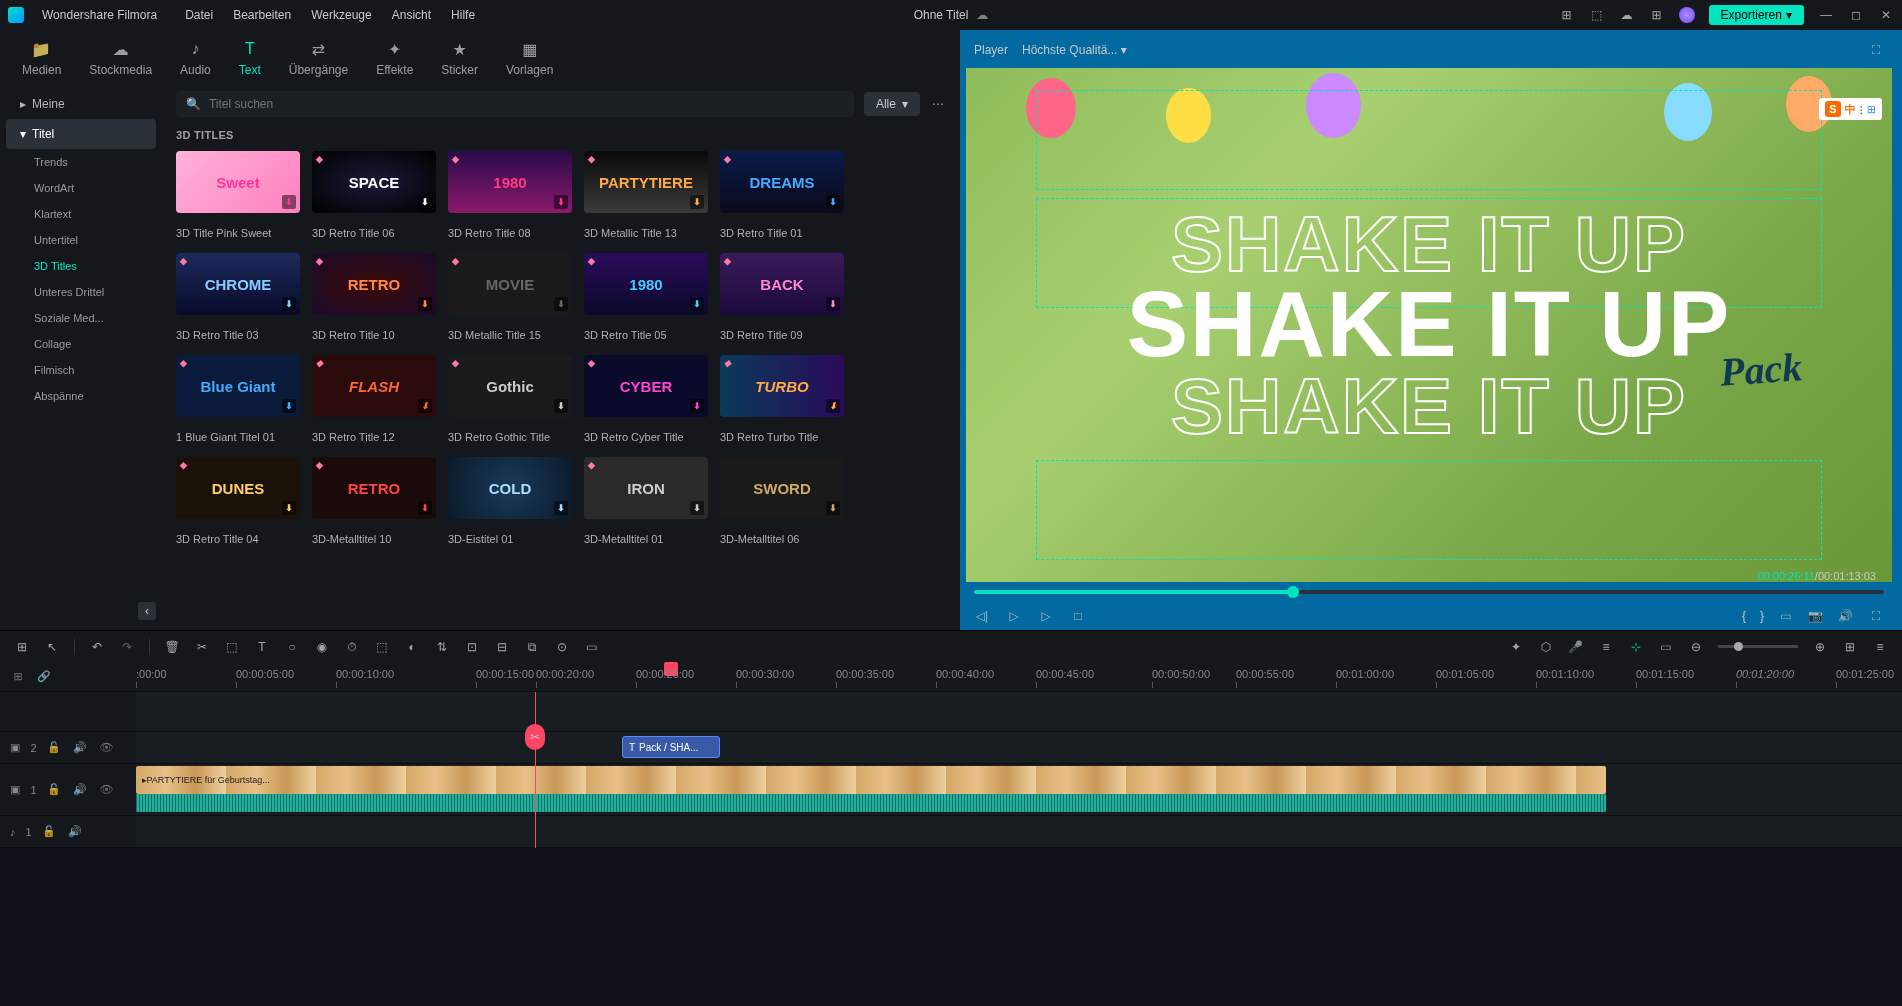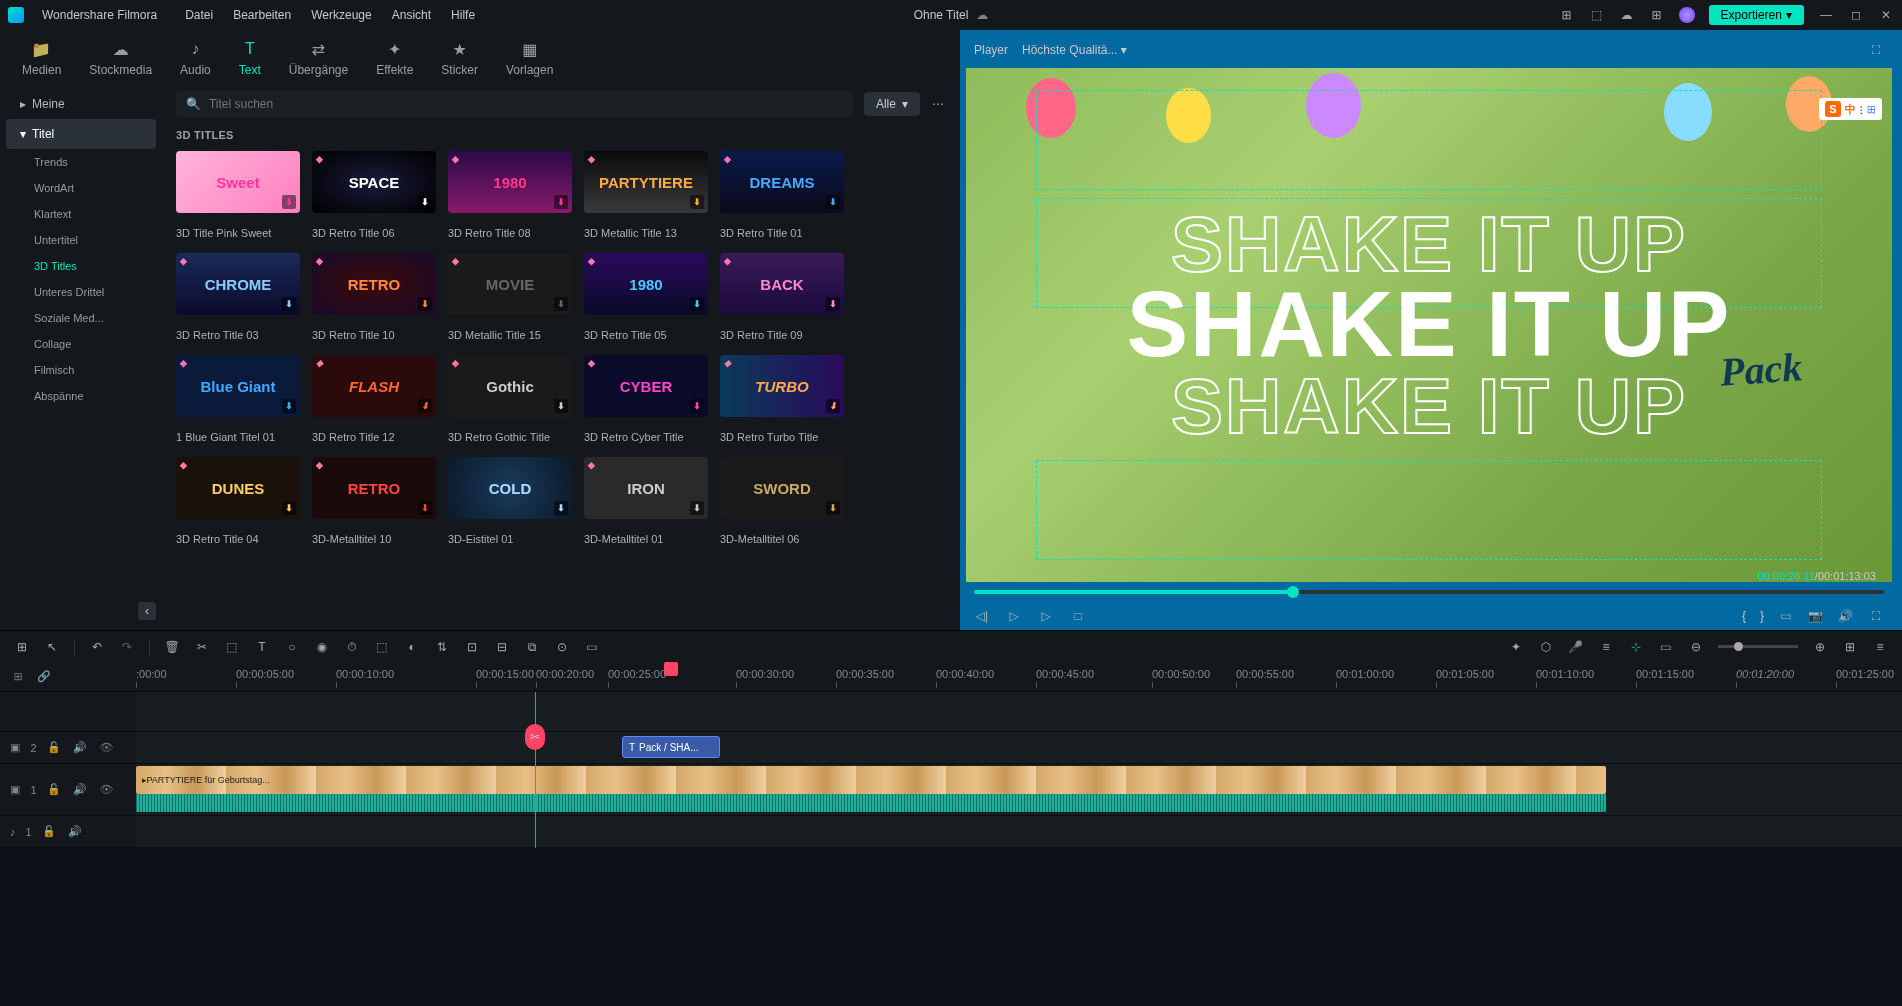--- a/index.html
+++ b/index.html
@@ -492,21 +492,21 @@
       <div class="playhead-indicator">
         <svg viewBox="0 0 10 10">
             <path d="M1 1 L9 1 L9 6 L5 10 L1 6 Z" fill="#ff4466"></path>
           </svg>
       </div>
     <div class="tick" style="left: 0px;">:00:00</div>
         <div class="tick" style="left: 100px;">00:00:05:00</div>
         <div class="tick" style="left: 200px;">00:00:10:00</div>
         <div class="tick" style="left: 308px; margin-left: 32px;">00:00:15:00</div>
         <div class="tick" style="left: 400px;">00:00:20:00</div>
-        <div class="tick" style="left: 472px; text-align: center;">00:00:25:00</div>
+        <div class="tick" style="left: 500px; text-align: center;">00:00:25:00</div>
         <div class="tick" style="left: 600px;">00:00:30:00</div>
         <div class="tick" style="left: 700px;">00:00:35:00</div>
         <div class="tick" style="left: 800px;">00:00:40:00</div>
         <div class="tick" style="left: 900px;">00:00:45:00</div>
         <div class="tick" style="left: 1016px;">00:00:50:00</div>
         <div class="tick" style="left: 1100px;">00:00:55:00</div>
         <div class="tick" style="left: 1200px;">00:01:00:00</div>
         <div class="tick" style="left: 1300px;">00:01:05:00</div>
         <div class="tick" style="left: 1400px;">00:01:10:00</div>
         <div class="tick" style="left: 1500px;">00:01:15:00</div>

